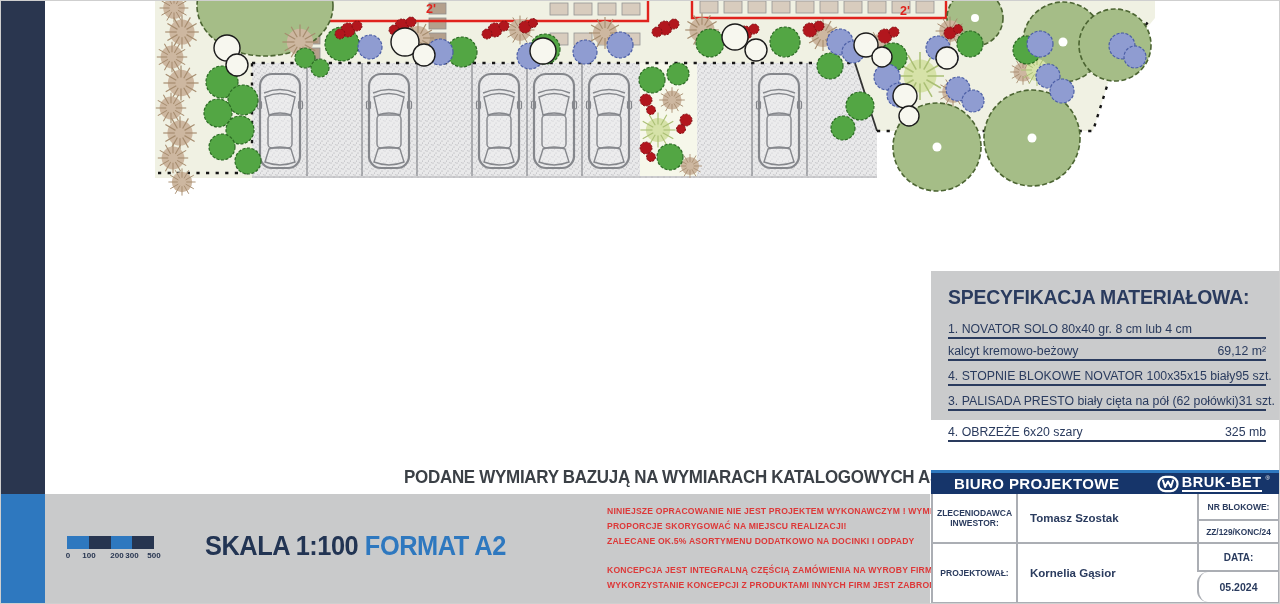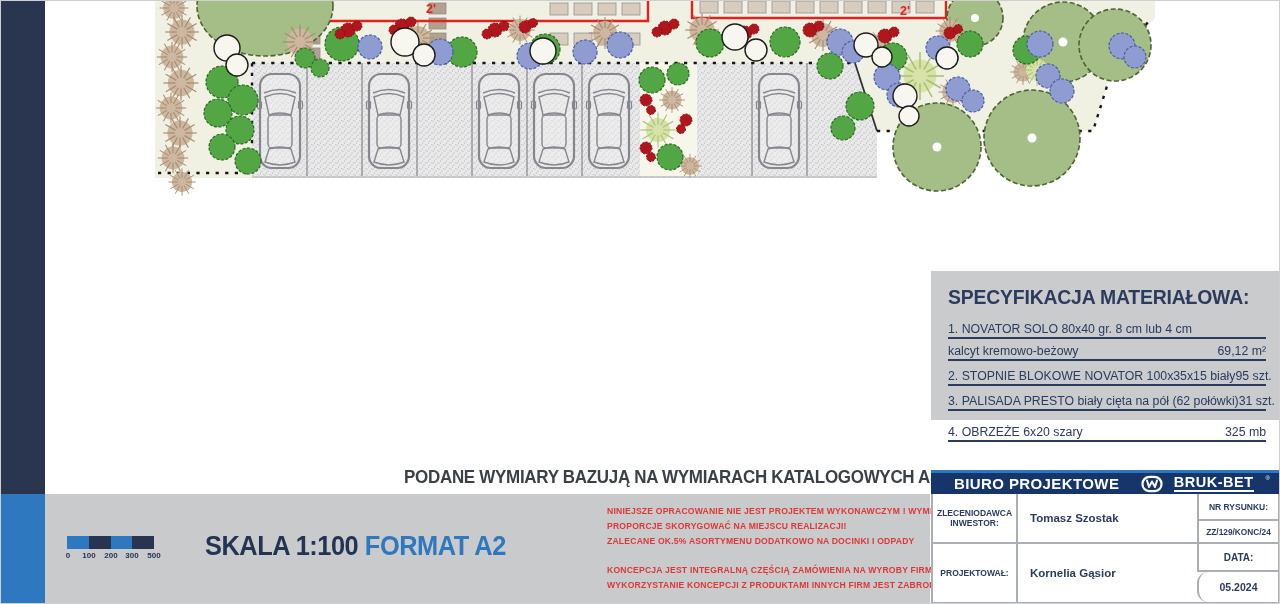--- a/index.html
+++ b/index.html
@@ -40,21 +40,21 @@
   #spec-title{font-size:20px;font-weight:bold;letter-spacing:-0.2px;display:inline-block;
        transform:scaleX(.97);transform-origin:left;white-space:nowrap;}
   .spec-row{display:flex;justify-content:space-between;align-items:flex-end;
        border-bottom:2px solid #2a3b5e;font-size:12.3px;font-weight:normal;padding-bottom:1px;white-space:nowrap;}
   .sr1{margin-top:13px;}.sr2{margin-top:5px;}.sr3{margin-top:8px;}.sr4{margin-top:8px;}.sr5{margin-top:14px;}
 
   
   #biuro-bar{position:absolute;left:931px;top:470px;width:349px;height:24px;background:#16356a;
        border-top:3px solid #2e78bf;box-sizing:border-box;display:flex;align-items:center;}
   #biuro-title{color:#fff;font-size:15px;font-weight:bold;letter-spacing:.4px;margin-left:23px;white-space:nowrap;}
-  #logo{margin-left:auto;margin-right:10px;display:flex;align-items:flex-start;gap:11px;justify-content:center;}
+  #logo{margin-left:auto;margin-right:10px;display:flex;align-items:flex-start;gap:3px;justify-content:center;}
   #brand{color:#fff;font-size:14.5px;font-weight:bold;letter-spacing:.5px;border-bottom:2px solid #fff;line-height:15px;}
   #brand-mark{color:#fff;font-size:6px;margin-left:1px;}
 
   #project-table{position:absolute;left:931px;top:494px;width:349px;height:110px;background:#fff;
        box-sizing:border-box;border:2px solid #abaeb4;border-top:none;display:grid;
        grid-template-columns:83px 1fr 81px;grid-template-rows:27px 23px 28px 30px;color:#2a3b5e;}
   .pt-cell{display:flex;align-items:center;justify-content:center;text-align:center;
        font-weight:bold;box-sizing:border-box;}
   .bl{border-left:2px solid #abaeb4;}
   .bb{border-bottom:2px solid #abaeb4;}
@@ -349,21 +349,21 @@
   <div id="gray-band">
     <div id="scale-bar">
       <div class="seg seg-b"></div>
       <div class="seg seg-n"></div>
       <div class="seg seg-b" style="width:21px;"></div>
       <div class="seg seg-n"></div>
     </div>
     <div id="scale-labels">
       <span style="left:1px">0</span>
       <span style="left:22px">100</span>
-      <span style="left:44px">200</span>
+      <span style="left:50px">200</span>
       <span style="left:65px">300</span>
       <span style="left:87px">500</span>
     </div>
     <div id="skala">
       <span>SKALA 1:100</span>
       <span class="fmt">FORMAT A2</span>
     </div>
     <div id="warnings">
       <div>NINIEJSZE OPRACOWANIE NIE JEST PROJEKTEM WYKONAWCZYM ! WYMIARY ORAZ</div>
       <div>PROPORCJE SKORYGOWAĆ NA MIEJSCU REALIZACJI!</div>
@@ -376,21 +376,21 @@
   <div id="spec-box">
     <div id="spec-title">SPECYFIKACJA MATERIAŁOWA:</div>
     <div class="spec-row sr1">
       <span>1. NOVATOR SOLO 80x40 gr. 8 cm lub 4 cm</span>
     </div>
     <div class="spec-row sr2">
       <span>kalcyt kremowo-beżowy</span>
       <span>69,12 m²</span>
     </div>
     <div class="spec-row sr3">
-      <span>2. STOPNIE BLOKOWE NOVATOR 100x35x15 biały</span>
+      <span>4. STOPNIE BLOKOWE NOVATOR 100x35x15 biały</span>
       <span>95 szt.</span>
     </div>
     <div class="spec-row sr4">
       <span>3. PALISADA PRESTO biały cięta na pół (62 połówki)</span>
       <span>31 szt.</span>
     </div>
     <div class="spec-row sr5">
       <span>4. OBRZEŻE 6x20 szary</span>
       <span>325 mb</span>
     </div>
@@ -407,21 +407,21 @@
       <span id="brand-mark">®</span>
     </span>
   </div>
 
   <div id="project-table">
     <div class="pt-cell c-label bb">
       <span>ZLECENIODAWCA</span>
       <span>INWESTOR:</span>
     </div>
     <div class="pt-cell c-value1 bl bb">Tomasz Szostak</div>
-    <div class="pt-cell c-nr-label bl bb">NR RYSUNKU:</div>
+    <div class="pt-cell c-nr-label bl bb">NR BLOKOWE:</div>
     <div class="pt-cell c-nr bl bb">ZZ/129/KONC/24</div>
     <div class="pt-cell c-label2">PROJEKTOWAŁ:</div>
     <div class="pt-cell c-value2 bl">Kornelia Gąsior</div>
     <div class="pt-cell c-date-label bl bb">DATA:</div>
     <div class="pt-cell c-date bl">05.2024</div>
   </div>
 
   <div id="page-frame"></div>
 </div>
 

